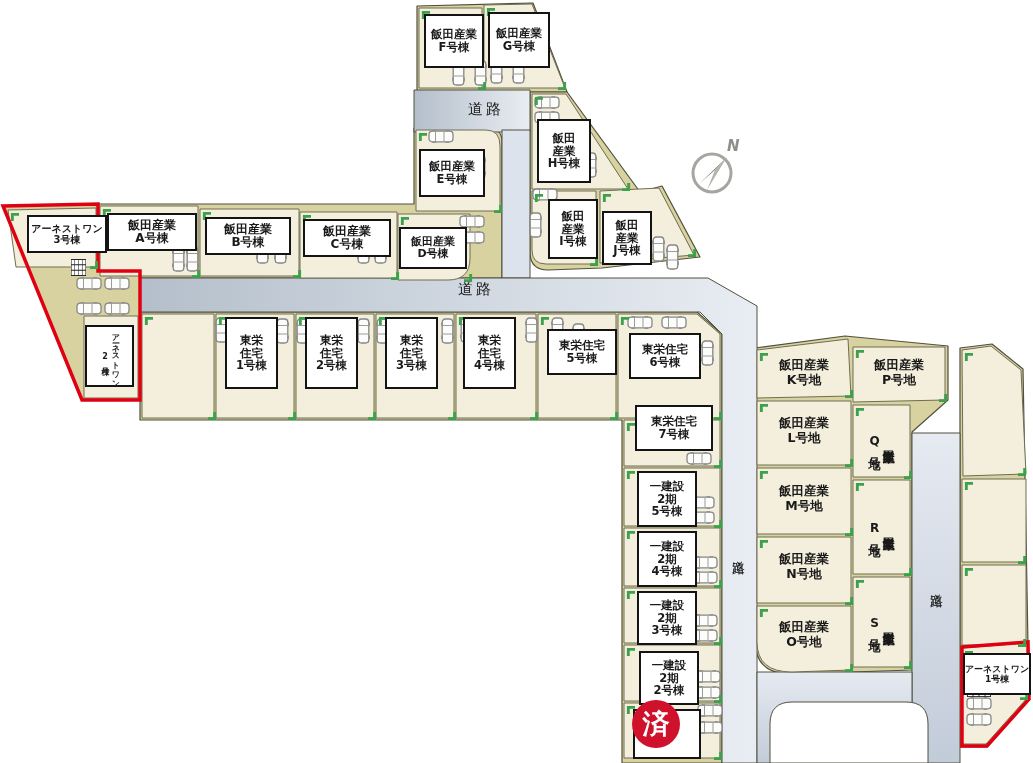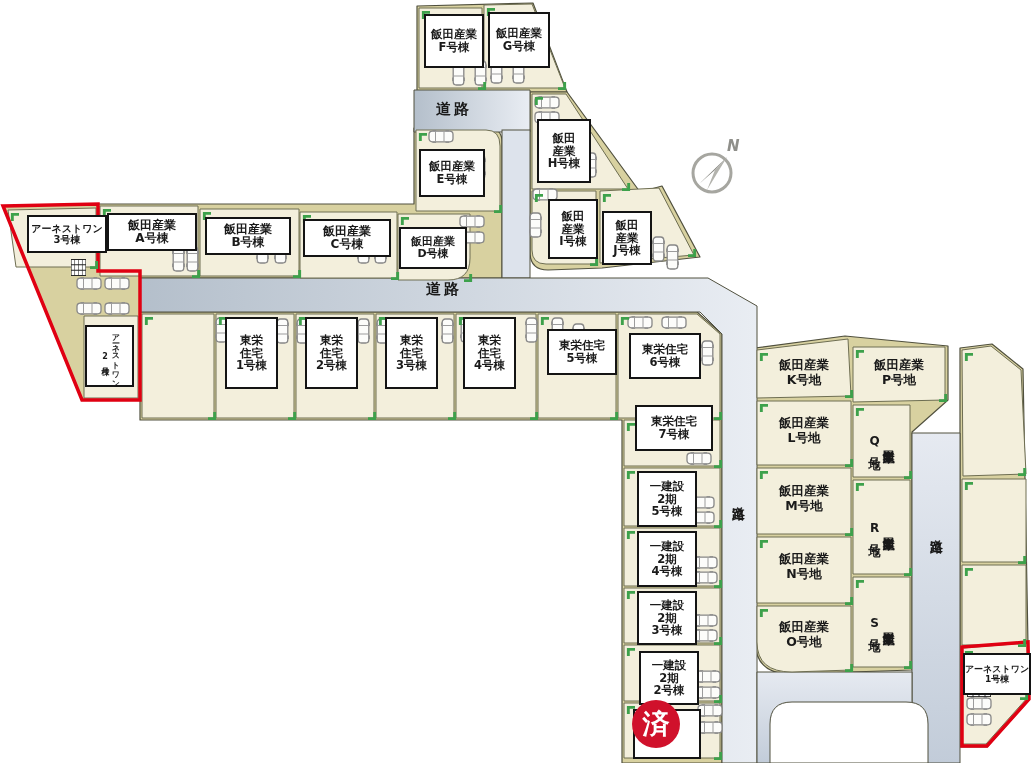--- a/index.html
+++ b/index.html
@@ -12,21 +12,21 @@
   .road{stroke:#50503e;stroke-width:1;}
   .redline{fill:none;stroke:var(--red);stroke-width:3.5;stroke-linejoin:miter;}
   .house{position:absolute;background:#fff;border:2px solid #141414;display:flex;
          align-items:center;justify-content:center;text-align:center;
          font-size:11.5px;font-weight:bold;line-height:1.12;white-space:pre;z-index:3;}
   .house span{display:block;white-space:pre;}
   .vert{writing-mode:vertical-rl;text-orientation:upright;}
   .plabel{position:absolute;display:flex;align-items:center;justify-content:center;
           text-align:center;font-size:12.5px;font-weight:bold;line-height:1.18;
           white-space:pre;z-index:3;}
-  .rlabel{position:absolute;text-align:left;font-weight:bold;font-size:15px;
+  .rlabel{position:absolute;text-align:right;font-weight:normal;font-size:15px;
           letter-spacing:3px;white-space:pre;z-index:3;}
   .rlabel.vert{letter-spacing:2px;font-size:13px;}
   .sold-badge{position:absolute;left:632px;top:700px;width:48px;height:48px;border-radius:50%;
           background:var(--sold);color:#fff;display:flex;align-items:center;justify-content:center;
           font-size:27px;font-weight:bold;z-index:4;}
   .nlabel{position:absolute;left:727px;top:137px;font-size:15px;font-style:italic;
           font-weight:bold;color:#8f8f8a;z-index:3;}
 </style>
 </head>
 <body>

